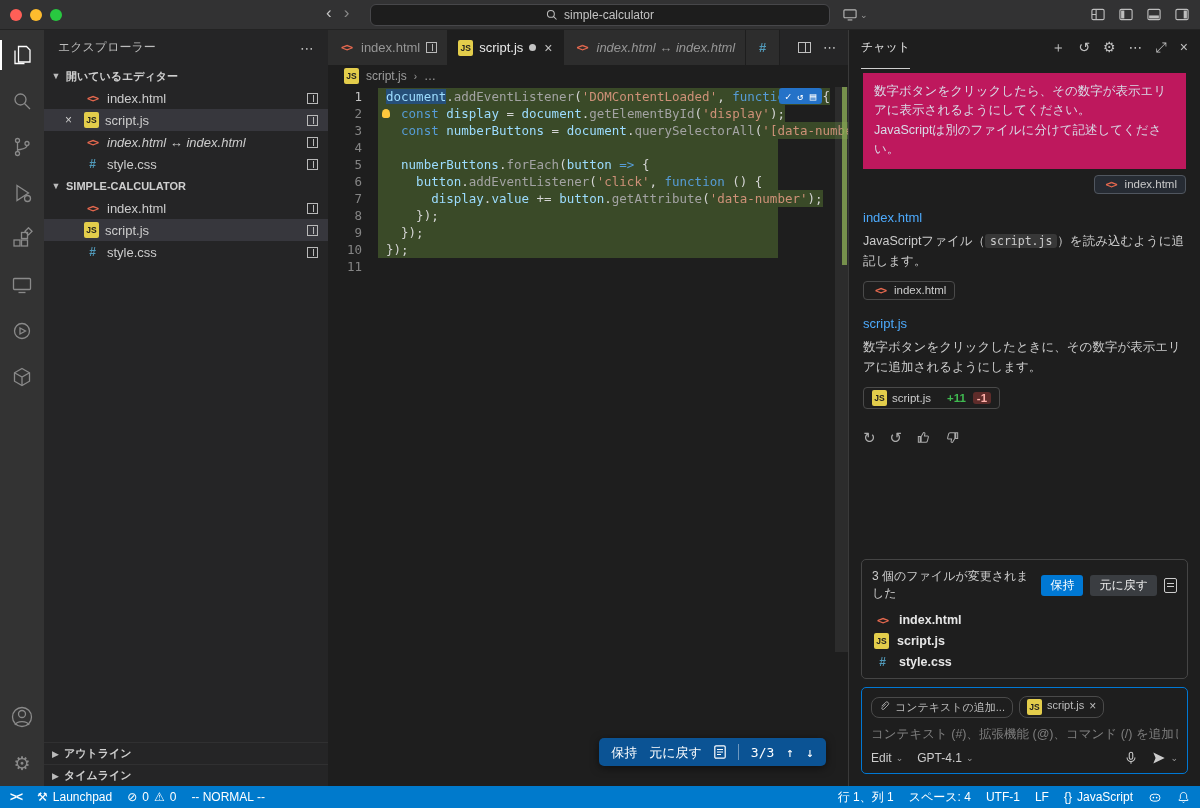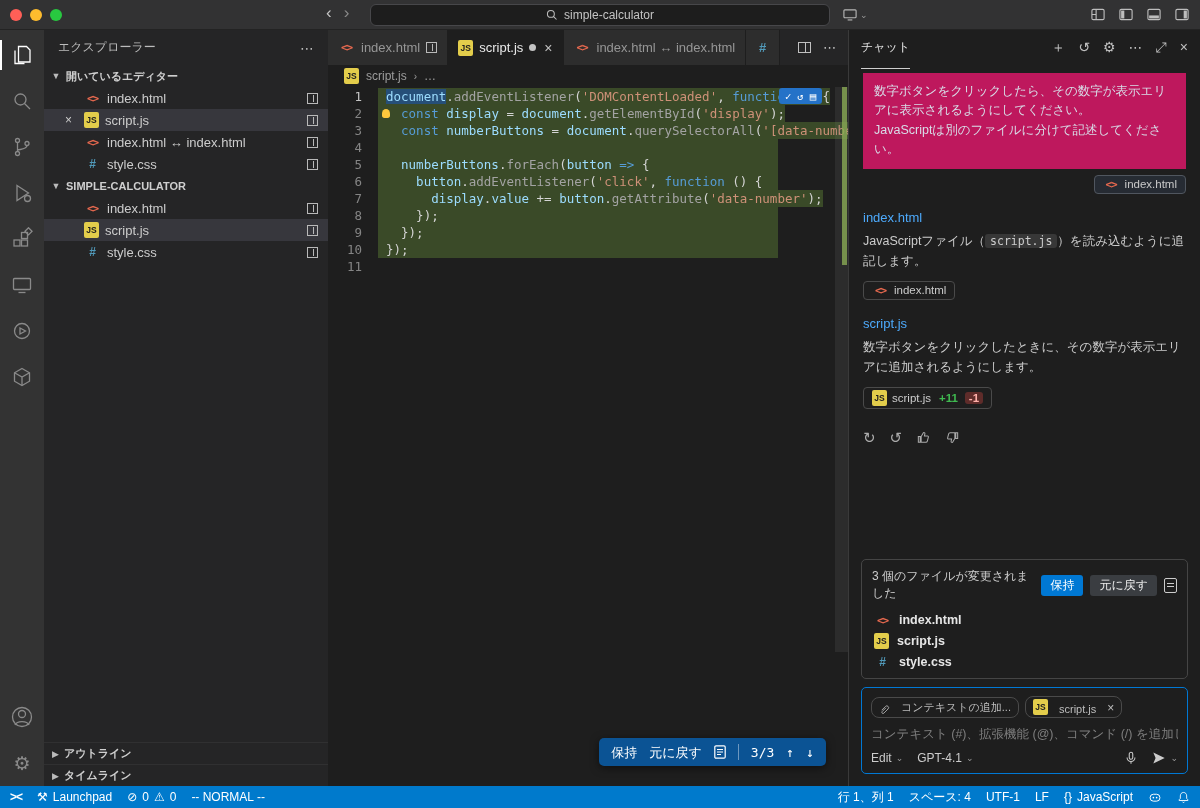--- a/index.html
+++ b/index.html
@@ -35,21 +35,21 @@
   
   .sidebar{width:284px;background:#252526;flex:none;display:flex;flex-direction:column;font-size:13px;min-height:0}
   .sb-title{height:35px;flex:none;display:flex;align-items:center;padding:0 14px;color:#bcbcbc;font-size:12px}
   .sb-title .more{margin-left:auto;color:#bcbcbc;cursor:pointer;font-size:14px}
   .sb-sec{height:22px;flex:none;display:flex;align-items:center;gap:4px;padding:0 6px;font-weight:bold;font-size:11px;color:#cfcfcf;cursor:pointer}
   .sb-sec .cv{font-size:9px;color:#bbb;width:12px;text-align:center}
   .sb-row{height:22px;flex:none;display:flex;align-items:center;gap:6px;padding-left:40px;padding-right:10px;position:relative;color:#cccccc;cursor:pointer}
   .sb-row.active{background:#37373d}
   .sb-row .x{position:absolute;left:21px;font-size:12px;color:#cccccc}
   .sb-row .lbl{flex:1;white-space:nowrap;overflow:hidden}
-  .italic{}
+  .italic{font-style:italic}
   .sq{width:11px;height:11px;border:1px solid #b9b9b9;position:relative;flex:none;cursor:pointer}
   .sq::after{content:"";position:absolute;left:5px;top:1px;bottom:1px;width:1px;background:#b9b9b9}
   .ic{flex:none;width:17px;text-align:center}
   .ic-html{color:#e8694f;font-family:"DejaVu Sans Mono",monospace;font-size:11px;font-weight:bold;letter-spacing:-1px}
   .ic-css{color:#519aba;font-weight:bold;font-size:12px}
   .ic-js{display:inline-flex;align-items:center;justify-content:center;width:15px;height:16px;background:#e3cd4b;color:#1e1e1e;font-size:8.5px;font-weight:bold;border-radius:2px;font-family:"Liberation Sans",sans-serif}
   .sb-flex{flex:1}
   .sb-bottom{border-top:1px solid #303031;height:22px;flex:none;display:flex;align-items:center;gap:5px;padding:0 8px;font-weight:bold;font-size:11px;color:#cfcfcf;cursor:pointer}
   .sb-bottom .cv{font-size:9px;color:#bbb}
 
@@ -90,35 +90,35 @@
   .chat-hicons{margin-left:auto;display:flex;gap:13px;color:#c0c0c0;font-size:14px}
   .chat-hicons span{cursor:pointer}
   .chat-body{flex:1;min-height:0;overflow:hidden;padding:8px 14px 0}
   .bubble{background:#be185d;border-radius:0;padding:9px 11px;color:#d8dde8;white-space:pre-wrap;line-height:1.55;font-size:12.5px}
   .request{display:flex;flex-direction:column}
   .attach-chip{align-self:flex-end;margin-top:6px;display:inline-flex;align-items:center;gap:5px;border:1px solid #50565f;border-radius:4px;padding:2px 8px;font-size:11.5px;color:#c9c9c9;cursor:pointer;background:#262b33}
   .h-link{color:#4daafc;font-size:13px;margin-top:16px;cursor:pointer}
   .para{font-size:12.5px;line-height:1.6;color:#cccccc;margin-top:6px}
   .code-inline{font-family:"DejaVu Sans Mono",monospace;font-size:11.5px;background:#373737;border-radius:3px;padding:0 5px}
   .file-chip{display:inline-flex;align-items:center;gap:5px;border:1px solid #4a4a4a;border-radius:4px;padding:2px 8px;font-size:11.5px;color:#cccccc;margin-top:10px;cursor:pointer}
-  .gain{color:#3fb950;font-weight:bold;margin-left:3px}
+  .gain{color:#3fb950;font-weight:bold;margin-left:11px}
   .loss{color:#ffb0aa;background:rgba(248,81,73,.3);border-radius:3px;padding:0 4px;font-weight:bold;margin-left:2px}
   .msg-actions{display:flex;gap:14px;margin-top:20px;color:#ababab;font-size:15px;align-items:center}
   .msg-actions span,.msg-actions svg{cursor:pointer}
   .changes{flex:none;margin:0 12px 8px;border:1px solid #454545;border-radius:5px;padding-bottom:6px}
   .changes-head{display:flex;align-items:center;gap:7px;padding:8px 10px;font-size:12px;color:#cccccc}
   .changes-head .t{flex:1}
   .btn-primary{background:#0078d4;color:#fff;border-radius:3px;padding:2px 9px;font-size:12px;cursor:pointer;white-space:nowrap}
   .btn-secondary{background:#3a3d41;color:#eeeeee;border-radius:3px;padding:2px 9px;font-size:12px;cursor:pointer;white-space:nowrap}
   .mini-doc{width:13px;height:15px;border:1px solid #cccccc;border-radius:2px;position:relative;cursor:pointer}
   .mini-doc::after{content:"";position:absolute;left:2px;right:2px;top:4px;height:1px;background:#ccc;box-shadow:0 3px 0 #ccc}
   .changes-row{display:flex;align-items:center;gap:8px;padding:3px 12px;font-size:12.5px;color:#e6e6e6;font-weight:bold;cursor:pointer}
   .chat-input{flex:none;margin:0 12px 12px;border:1px solid #0078d4;border-radius:5px;padding:8px 9px;display:flex;flex-direction:column;gap:8px;background:#1e1e1e}
   .chips{display:flex;gap:6px;align-items:center}
-  .chip{display:inline-flex;align-items:flex-end;gap:11px;border:1px solid #4a4a4a;border-radius:8px;padding:2px 7px;font-size:11px;color:#bdbdbd;cursor:pointer}
+  .chip{display:inline-flex;align-items:flex-start;gap:5px;border:1px solid #4a4a4a;border-radius:8px;padding:2px 7px;font-size:11px;color:#bdbdbd;cursor:pointer}
   .chip .x{font-size:12px}
   .placeholder{color:#7e7e7e;font-size:12.5px;white-space:nowrap;overflow:hidden;cursor:text}
   .input-controls{display:flex;align-items:center;gap:14px;font-size:12px;color:#cccccc}
   .ctrl{display:flex;align-items:center;gap:4px;cursor:pointer}
   .flex1{flex:1}
 
   
   .statusbar{height:22px;flex:none;background:#007acc;color:#fff;display:flex;align-items:center;padding:0 10px;font-size:12px;gap:15px}
   .st{display:flex;align-items:center;gap:5px;white-space:nowrap;cursor:pointer}
   .st-spacer{flex:1}

